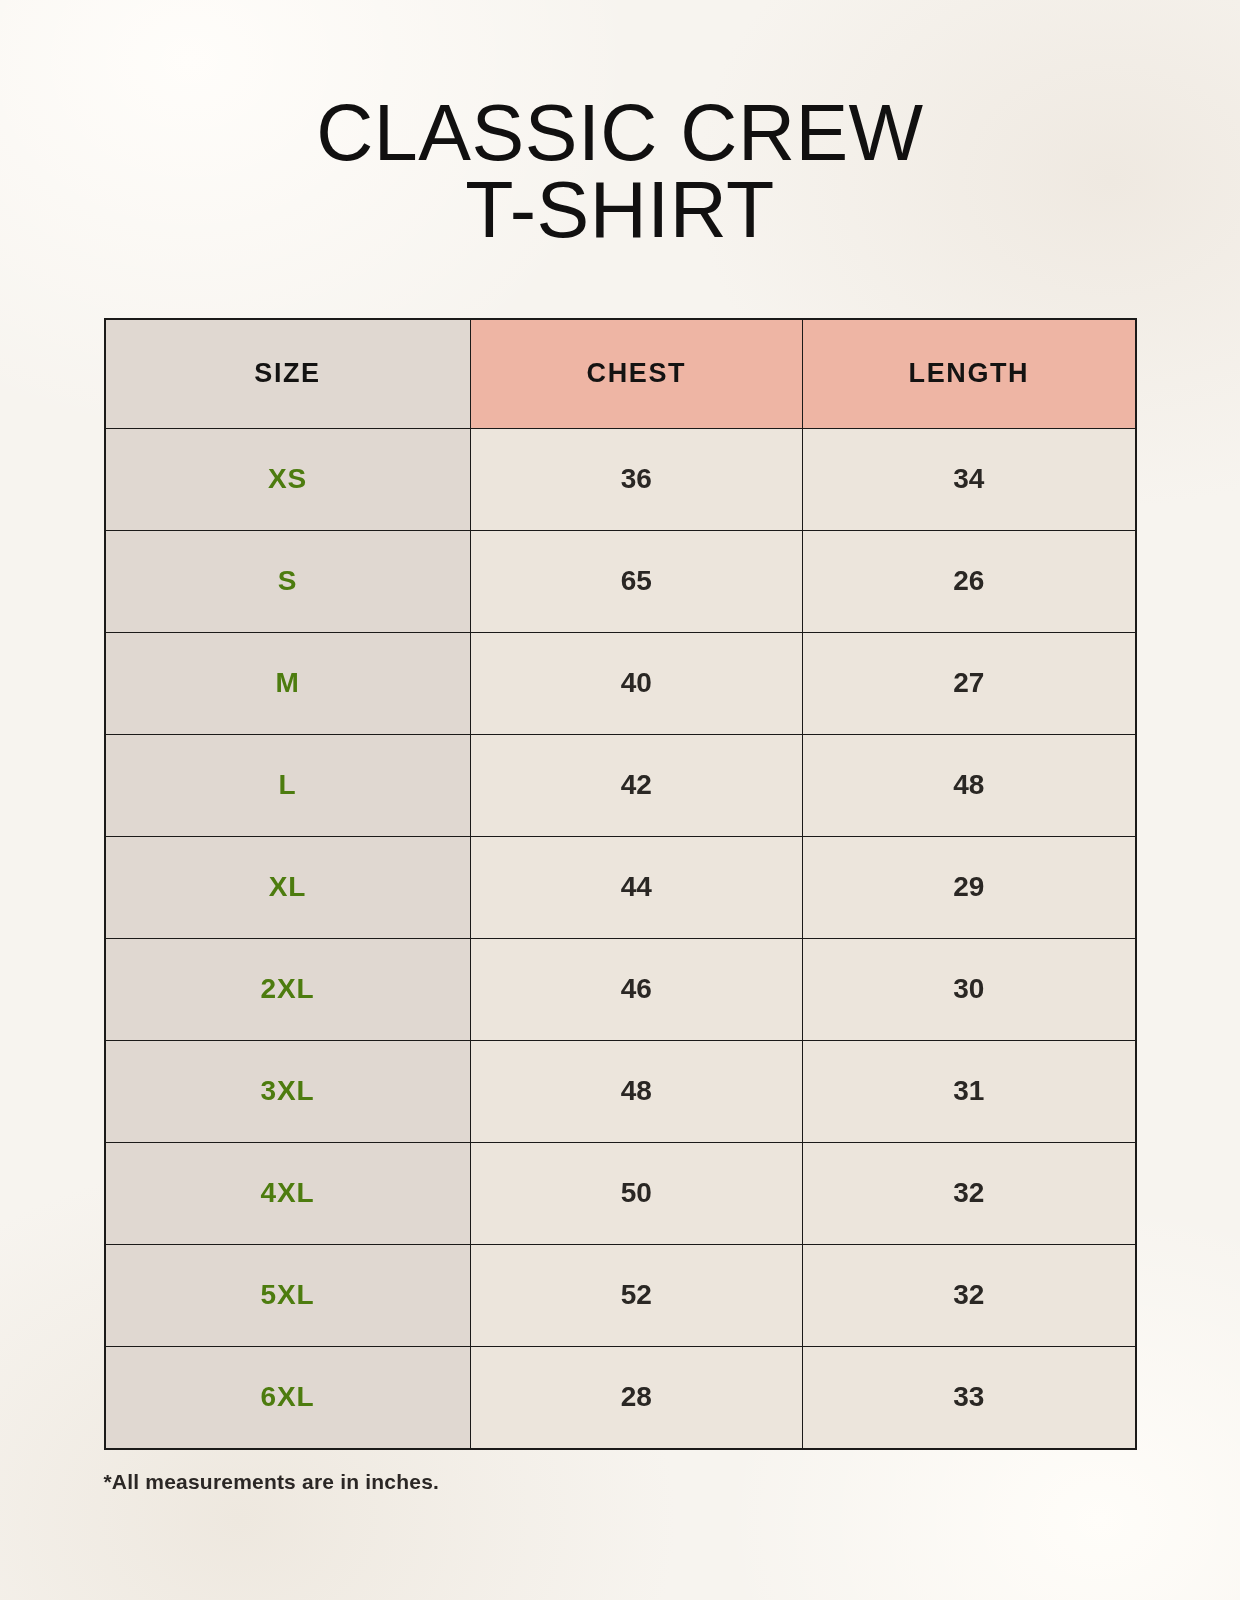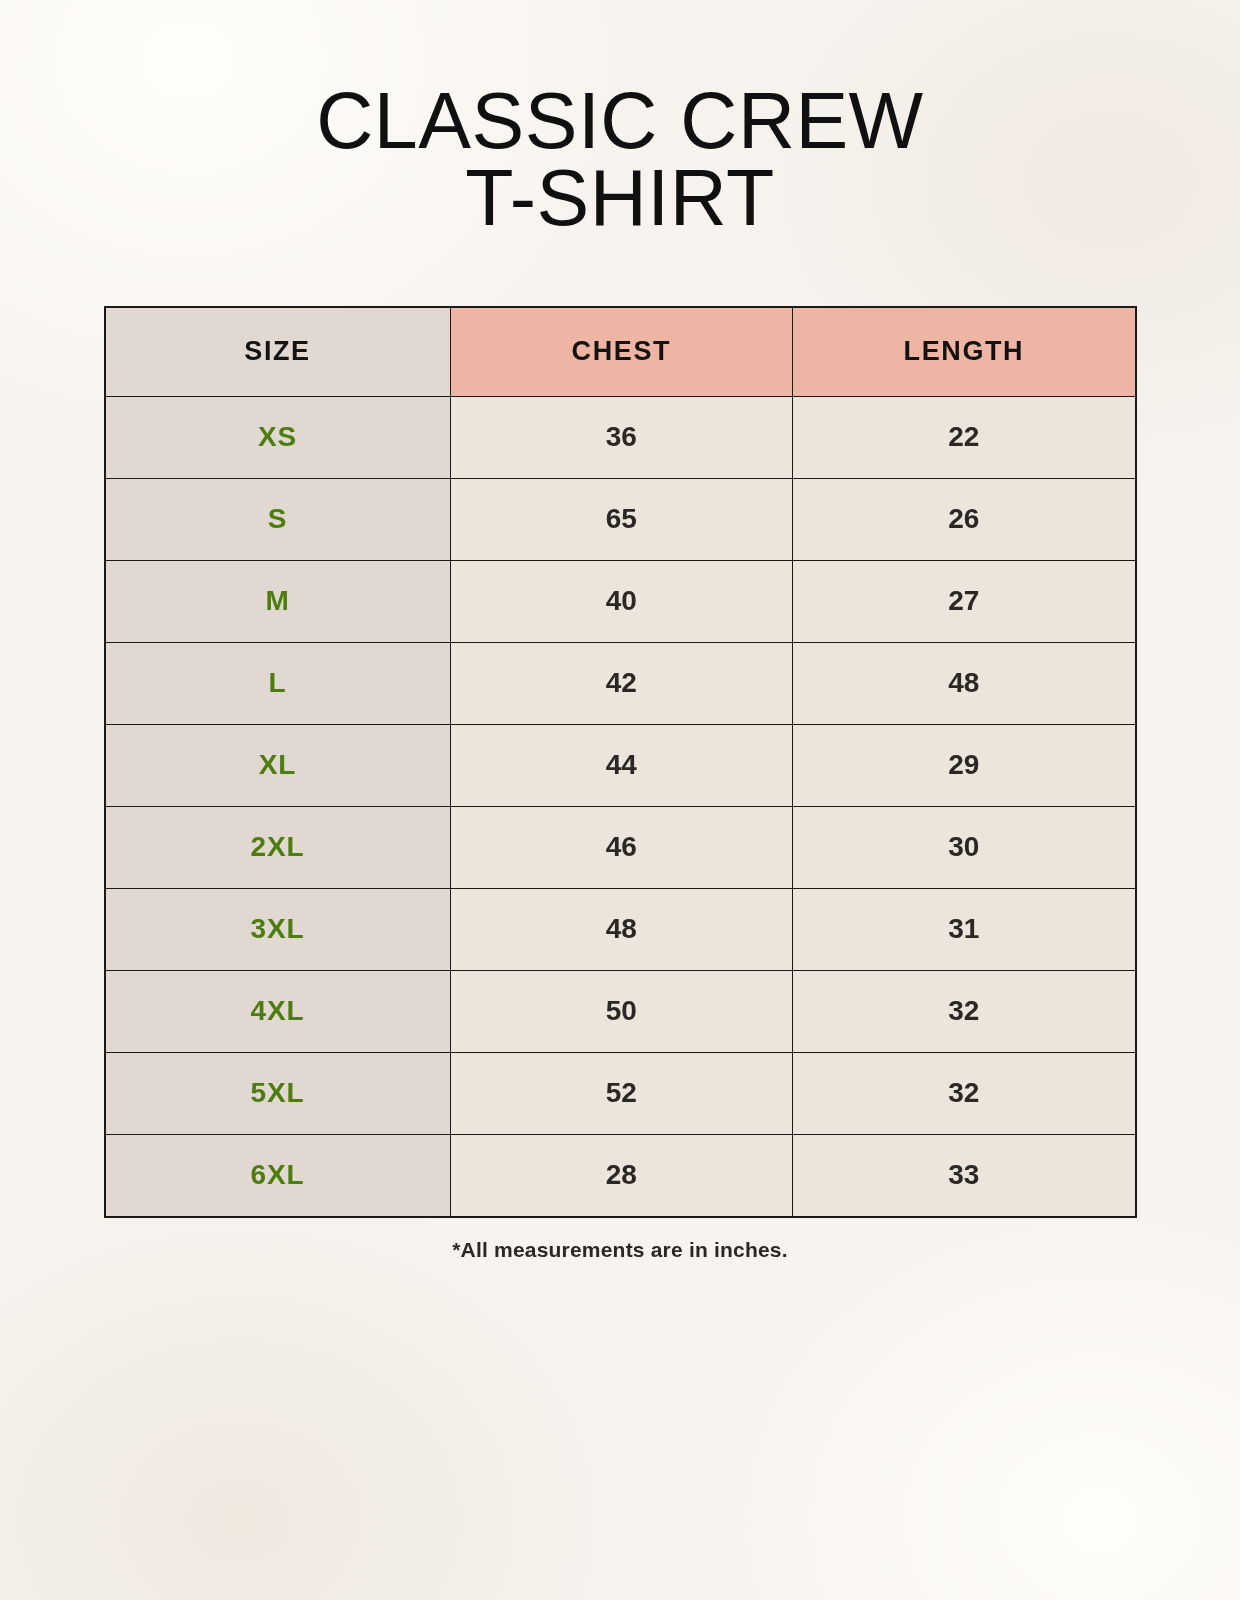--- a/index.html
+++ b/index.html
@@ -43,21 +43,21 @@
 
   .page {
     position: relative;
     z-index: 2;
     width: 1240px;
     height: 1600px;
     box-sizing: border-box;
   }
 
   .title {
-    margin: 0;
+    margin: 12px;
     padding-top: 82px;
     text-align: center;
     font-size: 79px;
     line-height: 0.98;
     letter-spacing: 0.5px;
     font-weight: 400;
     color: #111010;
     font-family: "Liberation Sans", sans-serif;
   }
   .title .line {
@@ -93,21 +93,21 @@
     border-collapse: collapse;
     table-layout: fixed;
     border: 2px solid #1b1a19;
   }
   table.size-table th,
   table.size-table td {
     border: 1px solid #1b1a19;
     height: 77px;
     text-align: center;
     vertical-align: middle;
-    padding: 2px;
+    padding: 12px;
   }
   table.size-table thead th {
     font-size: 27px;
     font-weight: 700;
     letter-spacing: 1.6px;
     color: #141312;
     height: 84px;
   }
   th.col-size {
     background: #e0d8d1;
@@ -126,21 +126,21 @@
   td.cell-val {
     background: #ece5dc;
     font-size: 28px;
     font-weight: 700;
     color: #2a2724;
   }
 
   .footnote {
     width: 1033px;
     margin: 20px auto 5px auto;
-    text-align: center;
+    text-align: left;
     font-size: 21px;
     font-weight: 700;
     color: #2b2725;
     letter-spacing: 0.2px;
   }
 </style>
 </head>
 <body>
 
 <div class="bg-wash wash-1"></div>
@@ -162,21 +162,21 @@
         <tr>
           <th class="col-size">SIZE</th>
           <th class="col-chest">CHEST</th>
           <th class="col-length">LENGTH</th>
         </tr>
       </thead>
       <tbody>
         <tr>
           <td class="cell-size">XS</td>
           <td class="cell-val">36</td>
-          <td class="cell-val">22</td>
+          <td class="cell-val">34</td>
         </tr>
         <tr>
           <td class="cell-size">S</td>
           <td class="cell-val">65</td>
           <td class="cell-val">26</td>
         </tr>
         <tr>
           <td class="cell-size">M</td>
           <td class="cell-val">40</td>
           <td class="cell-val">27</td>

